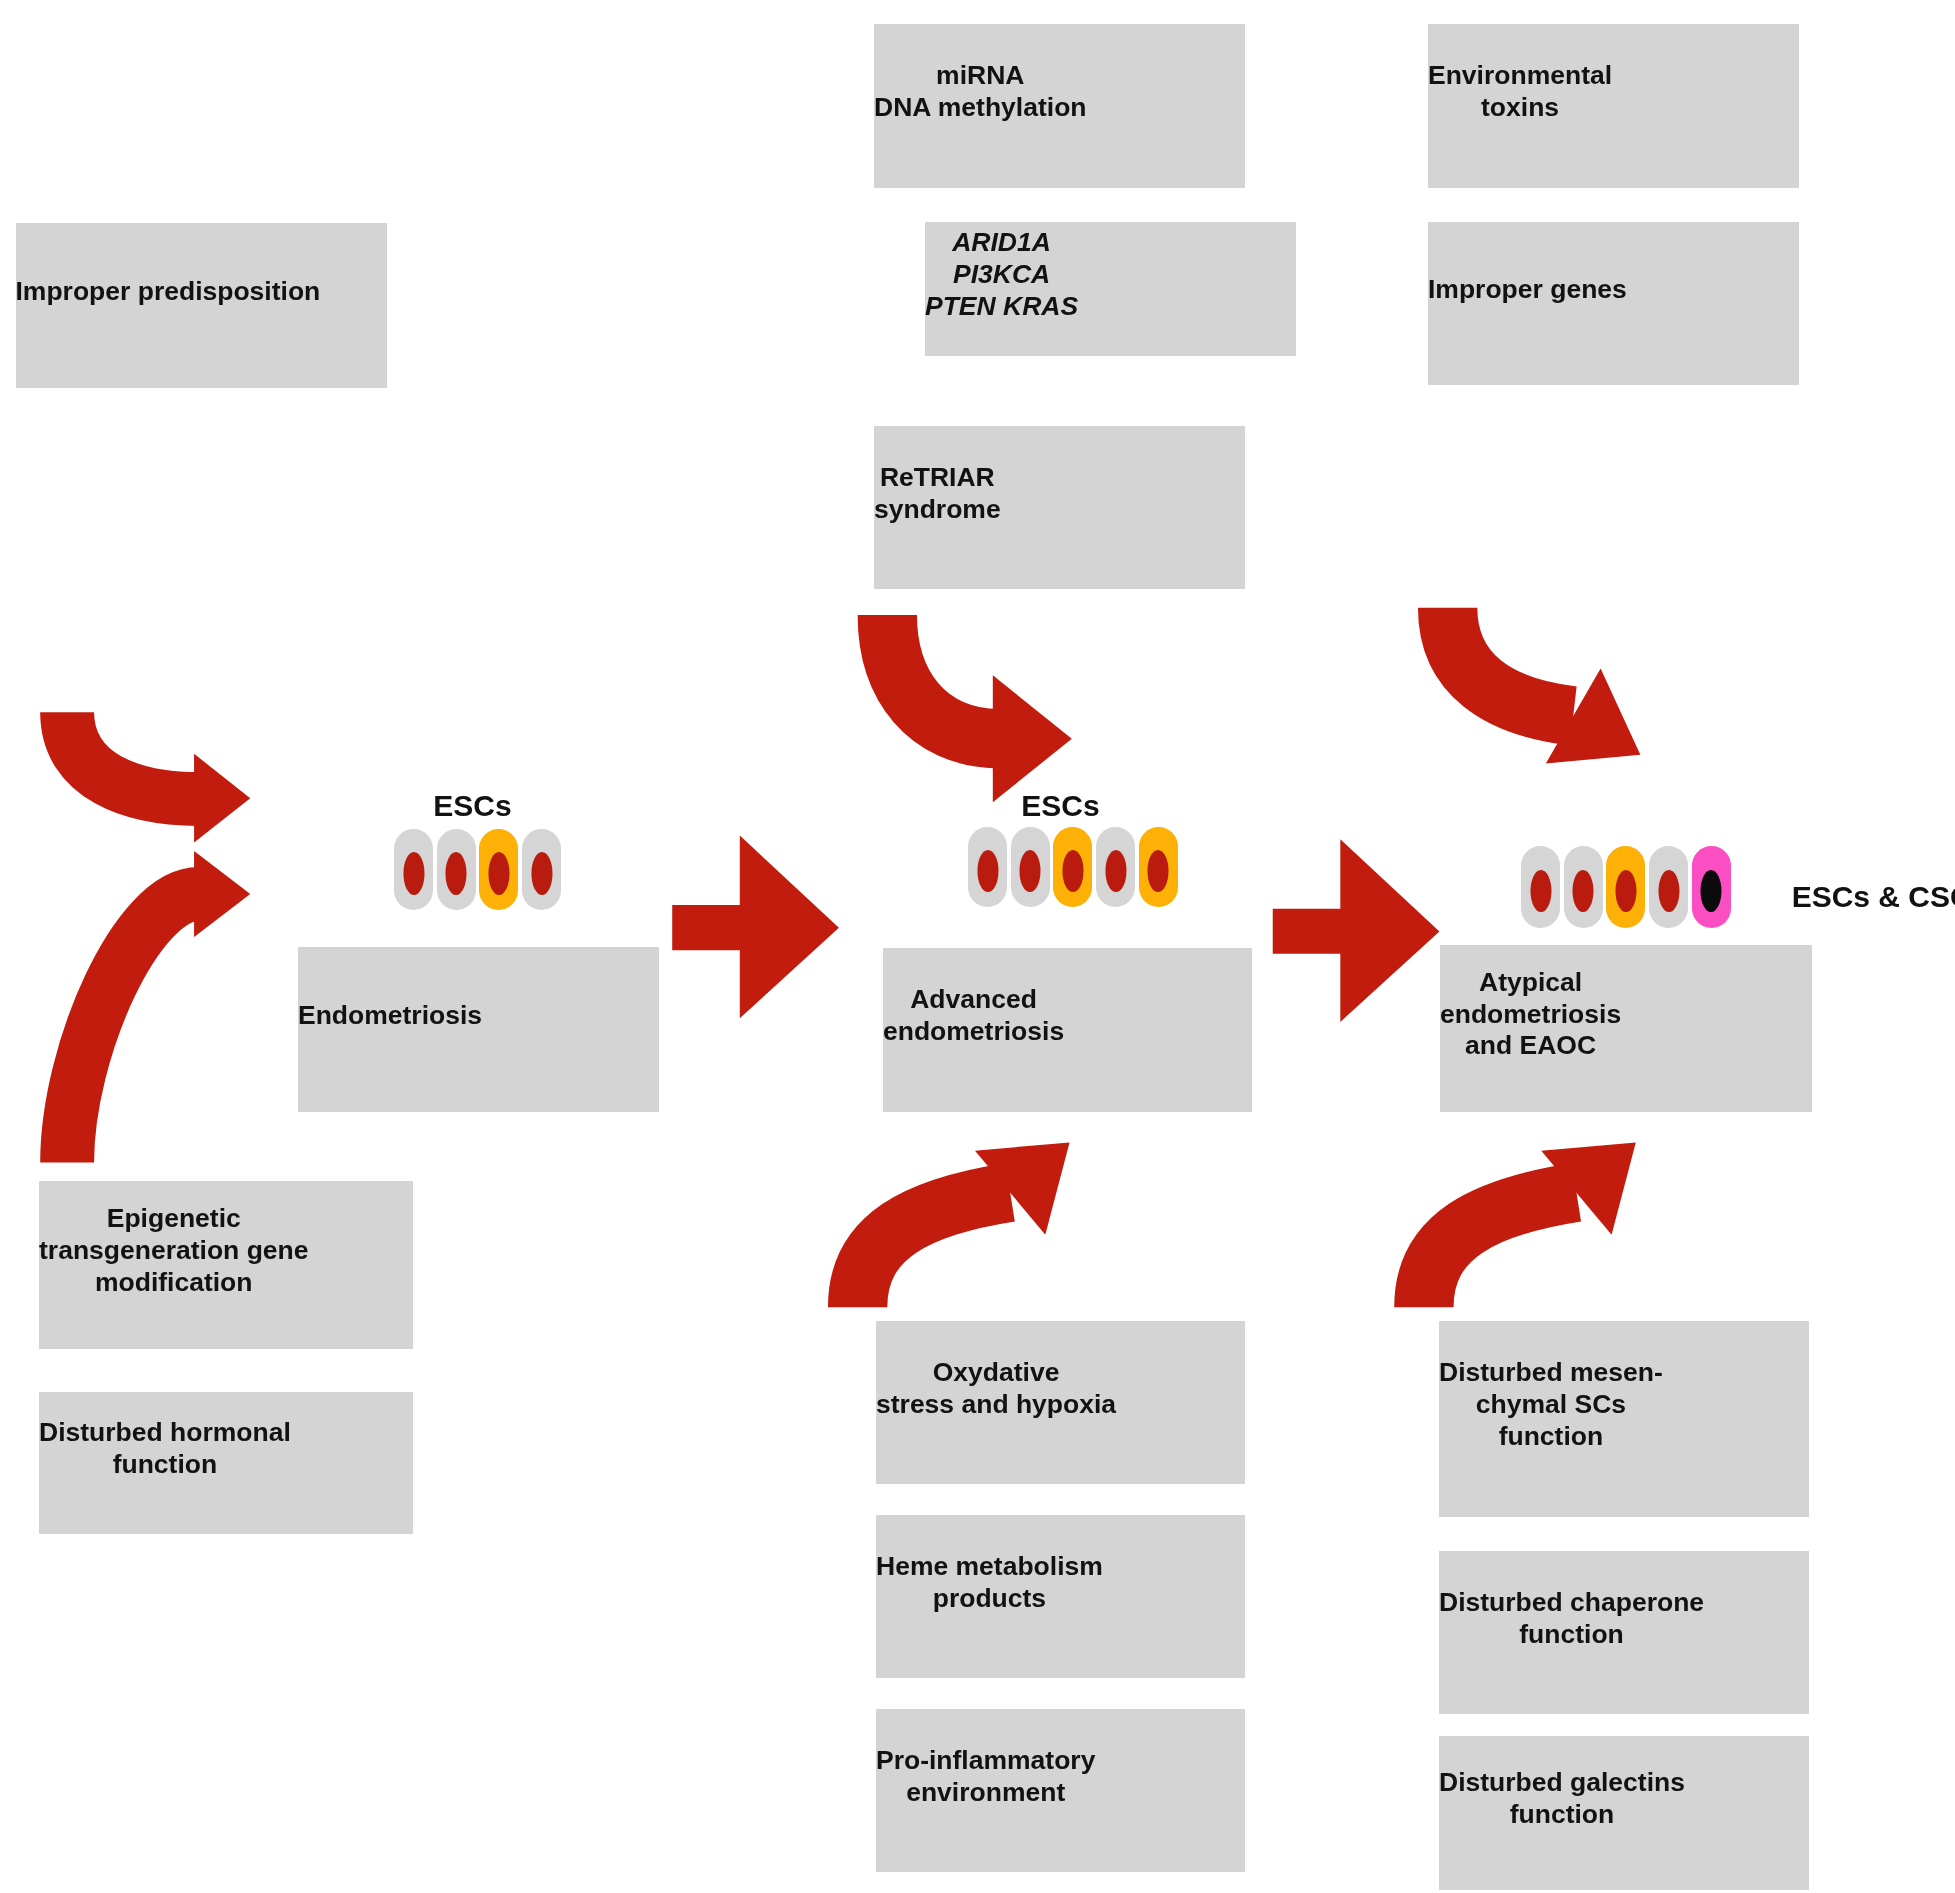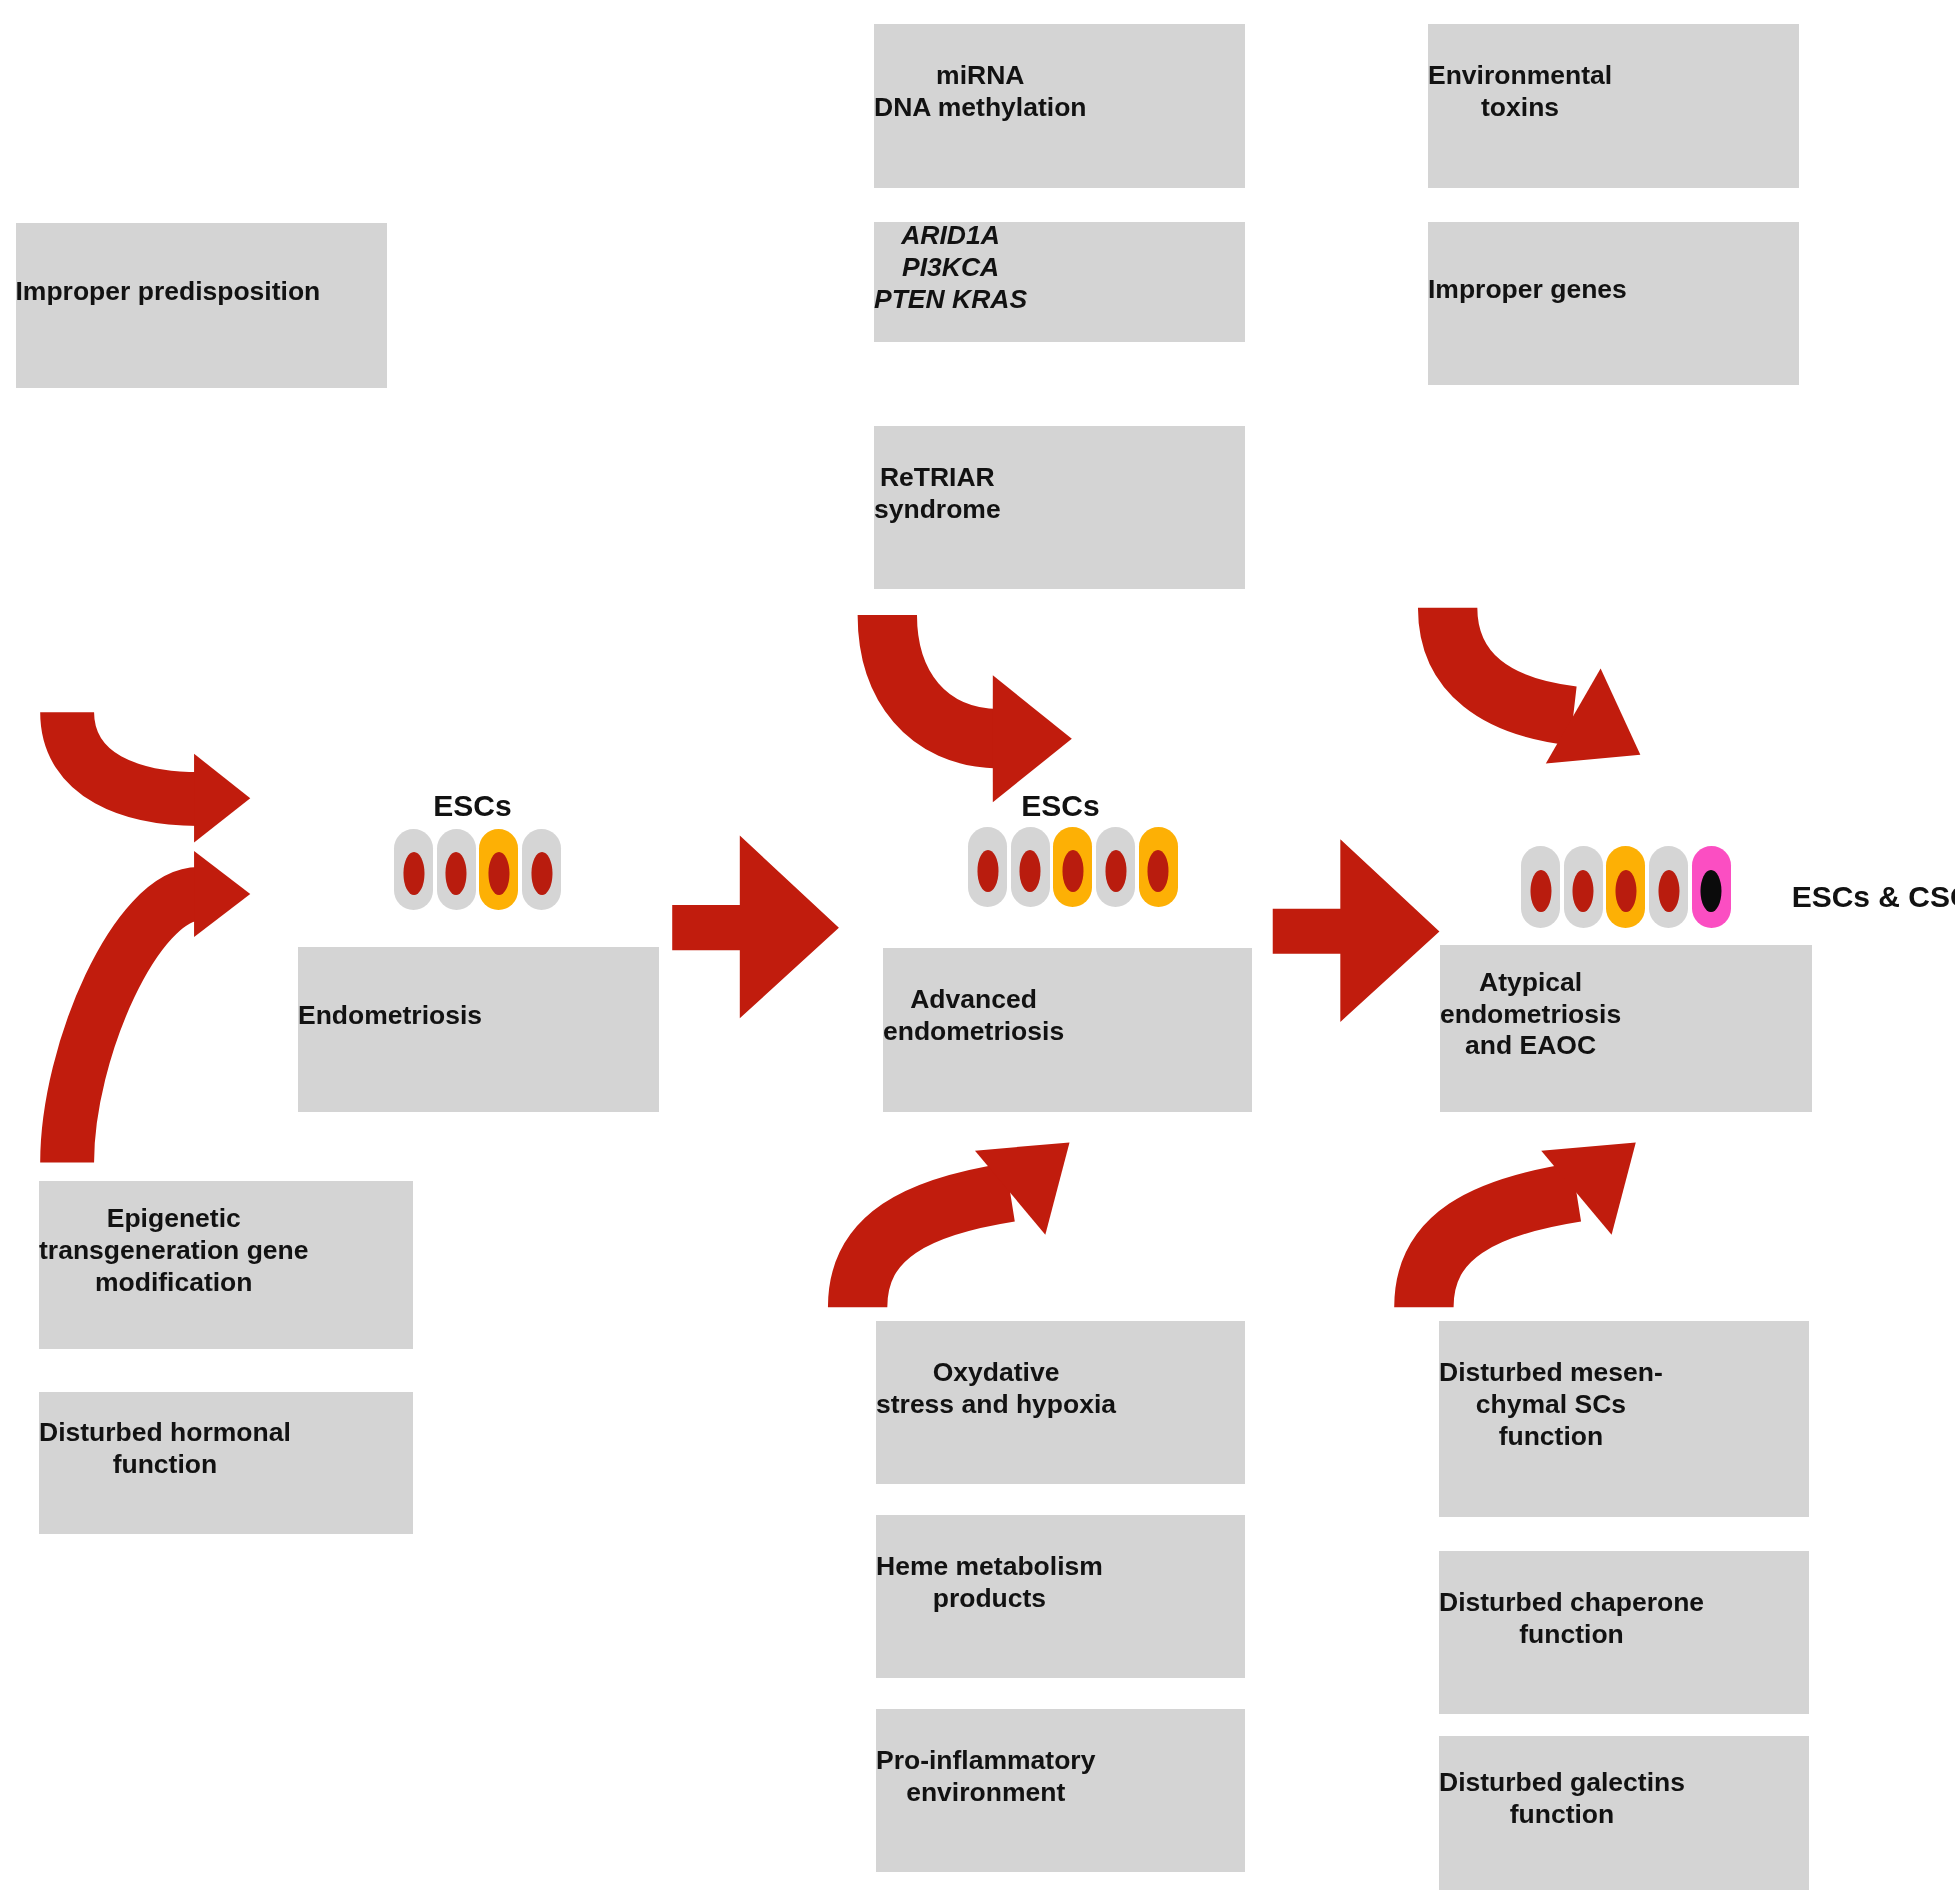--- a/index.html
+++ b/index.html
@@ -64,21 +64,21 @@
     </g>
   </svg>
 
   <div class="box" style="left:15.5px;top:223px;width:371px;height:165px;">
     <span class="inner">Improper predisposition</span>
   </div>
 
   <div class="box" style="left:874px;top:24px;width:371px;height:164px;">
     <span class="inner">miRNA<br>DNA methylation</span>
   </div>
-  <div class="box" style="left:874px;top:222px;width:371px;height:120px;">
+  <div class="box" style="left:925px;top:222px;width:371px;height:134px;">
     <span class="inner italic">ARID1A<br>PI3KCA<br>PTEN KRAS</span>
   </div>
   <div class="box" style="left:874px;top:426px;width:371px;height:163px;">
     <span class="inner">ReTRIAR<br>syndrome</span>
   </div>
 
   <div class="box" style="left:1428px;top:24px;width:371px;height:164px;">
     <span class="inner">Environmental<br>toxins</span>
   </div>
   <div class="box" style="left:1428px;top:222px;width:371px;height:163px;">

